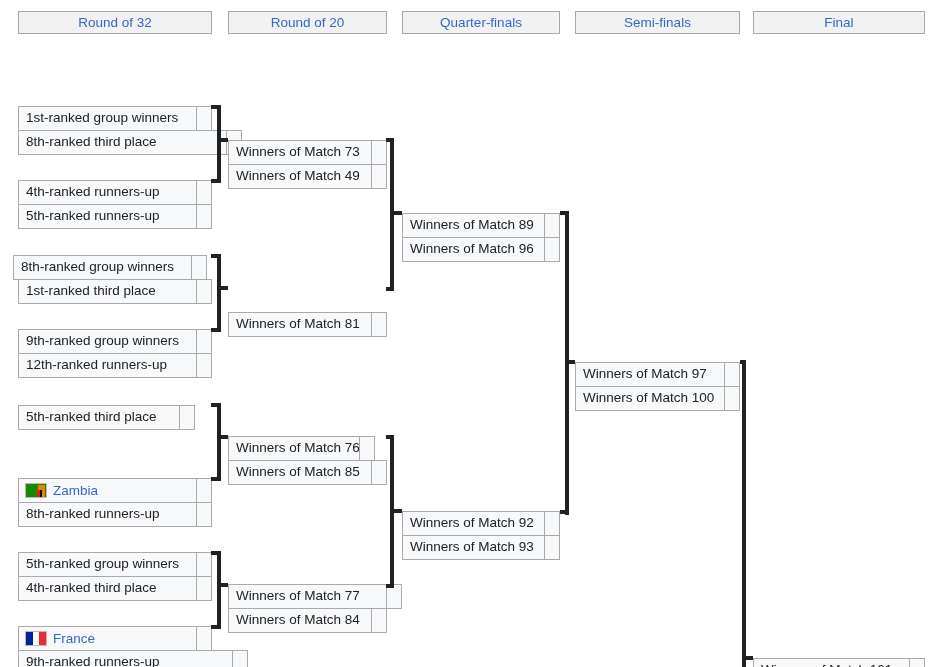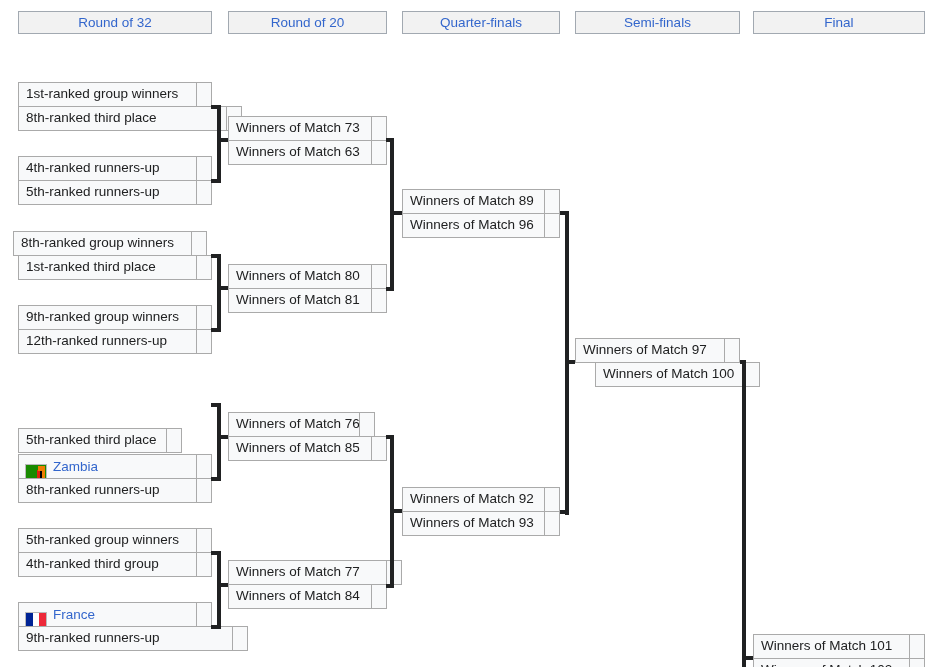--- a/index.html
+++ b/index.html
@@ -10,28 +10,28 @@
   
   .hdr{
     position:absolute;top:11px;height:23px;box-sizing:border-box;
     background:#f2f2f2;border:1px solid #a2a9b1;
     text-align:center;line-height:21px;font-size:13.5px;
   }
   .hdr a{color:#3366cc;text-decoration:none;cursor:pointer;}
   
   .box{
     position:absolute;height:25px;box-sizing:border-box;display:flex;
-    background:#f8f9fa;border:1px solid #aaa;font-size:13.5px;
+    background:#f8f9fa;border:1px solid #aaa;font-size:13.5px;margin-top:24px;
   }
   .box .main{
     flex:1;line-height:22px;padding-left:7px;white-space:nowrap;overflow:hidden;
   }
   .box .score{width:14px;border-left:1px solid #aaa;background:#f8f9fa;}
   .tlink{color:#3366cc;text-decoration:none;cursor:pointer;}
-  .flagrow{display:flex;align-items:flex-end;gap:7px;}
+  .flagrow{display:flex;align-items:center;gap:7px;}
   .flag{display:inline-block;width:20px;height:13px;flex:0 0 auto;
         box-shadow:0 0 0 1px rgba(0,0,0,.25);}
   .flag-fr{background:linear-gradient(90deg,#002395 0 33.4%,#fff 33.4% 66.7%,#ed2939 66.7%);}
   .flag-zm{
     background-color:#198a00;
     background-image:
       linear-gradient(#ef7d00,#ef7d00),
       linear-gradient(90deg,#de2010 0 33%,#000 33% 66%,#ef7d00 66%);
     background-size:7px 5px,8px 8px;
     background-position:right 1px top 1px,right 1px bottom 0;
@@ -76,65 +76,61 @@
       <div class="score"></div>
     </div>
   <div class="box" style="left:18px;top:305px;width:194px">
       <div class="main">9th-ranked group winners</div>
       <div class="score"></div>
     </div>
   <div class="box" style="left:18px;top:329px;width:194px">
       <div class="main">12th-ranked runners-up</div>
       <div class="score"></div>
     </div>
-  <div class="box" style="left:18px;top:428px;width:164px">
+  <div class="box" style="left:18px;top:381px;width:177px">
       <div class="main">5th-ranked third place</div>
       <div class="score"></div>
     </div>
   <div class="box" style="left:18px;top:454px;width:194px">
     <div class="main flagrow">
       <span class="flag flag-zm"></span>
       <a class="tlink">Zambia</a>
     </div>
       <div class="score"></div>
   </div>
   <div class="box" style="left:18px;top:478px;width:194px">
       <div class="main">8th-ranked runners-up</div>
       <div class="score"></div>
     </div>
   <div class="box" style="left:18px;top:528px;width:194px">
       <div class="main">5th-ranked group winners</div>
       <div class="score"></div>
     </div>
   <div class="box" style="left:18px;top:552px;width:194px">
-      <div class="main">4th-ranked third group</div>
+      <div class="main">4th-ranked third place</div>
       <div class="score"></div>
     </div>
   <div class="box" style="left:18px;top:602px;width:194px">
     <div class="main flagrow">
       <span class="flag flag-fr"></span>
       <a class="tlink">France</a>
     </div>
       <div class="score"></div>
   </div>
   <div class="box" style="left:18px;top:626px;width:230px">
       <div class="main">9th-ranked runners-up</div>
       <div class="score"></div>
     </div>
 
   <div class="box" style="left:228px;top:116px;width:159px">
       <div class="main">Winners of Match 73</div>
       <div class="score"></div>
     </div>
   <div class="box" style="left:228px;top:140px;width:159px">
-      <div class="main">Winners of Match 63</div>
-      <div class="score"></div>
-    </div>
-  <div class="box" style="left:228px;top:264px;width:159px">
-      <div class="main">Winners of Match 80</div>
+      <div class="main">Winners of Match 49</div>
       <div class="score"></div>
     </div>
   <div class="box" style="left:228px;top:288px;width:159px">
       <div class="main">Winners of Match 81</div>
       <div class="score"></div>
     </div>
   <div class="box" style="left:228px;top:412px;width:147px">
       <div class="main">Winners of Match 76</div>
       <div class="score"></div>
     </div>
@@ -165,21 +161,21 @@
     </div>
   <div class="box" style="left:402px;top:511px;width:158px">
       <div class="main">Winners of Match 93</div>
       <div class="score"></div>
     </div>
 
   <div class="box" style="left:575px;top:338px;width:165px">
       <div class="main">Winners of Match 97</div>
       <div class="score"></div>
     </div>
-  <div class="box" style="left:595px;top:362px;width:165px">
+  <div class="box" style="left:575px;top:362px;width:165px">
       <div class="main">Winners of Match 100</div>
       <div class="score"></div>
     </div>
 
   <div class="box" style="left:753px;top:634px;width:172px">
       <div class="main">Winners of Match 101</div>
       <div class="score"></div>
     </div>
   <div class="box" style="left:753px;top:658px;width:172px">
       <div class="main">Winners of Match 102</div>

